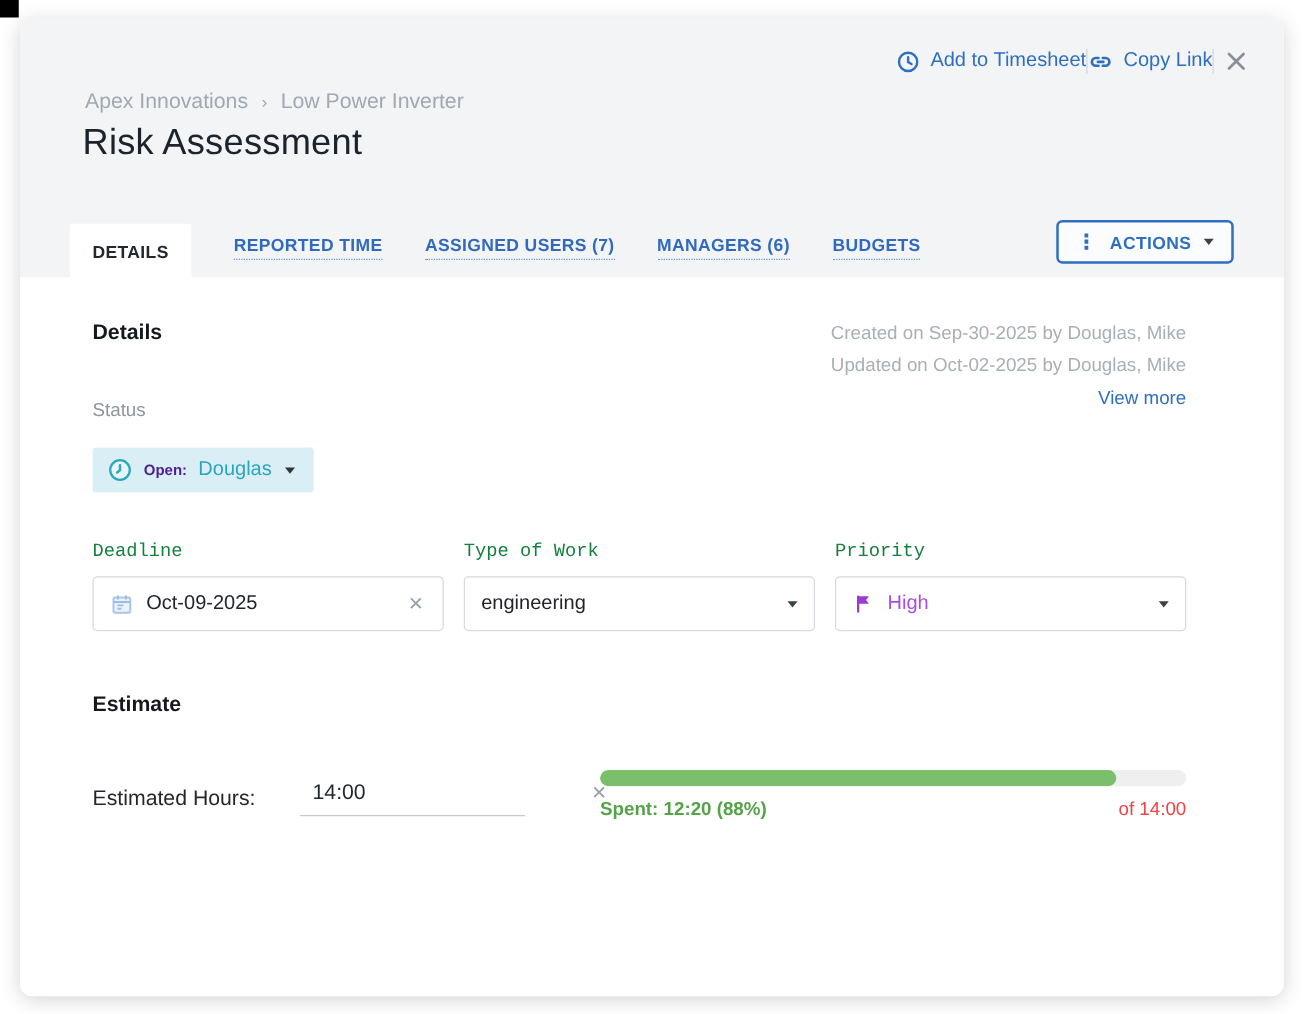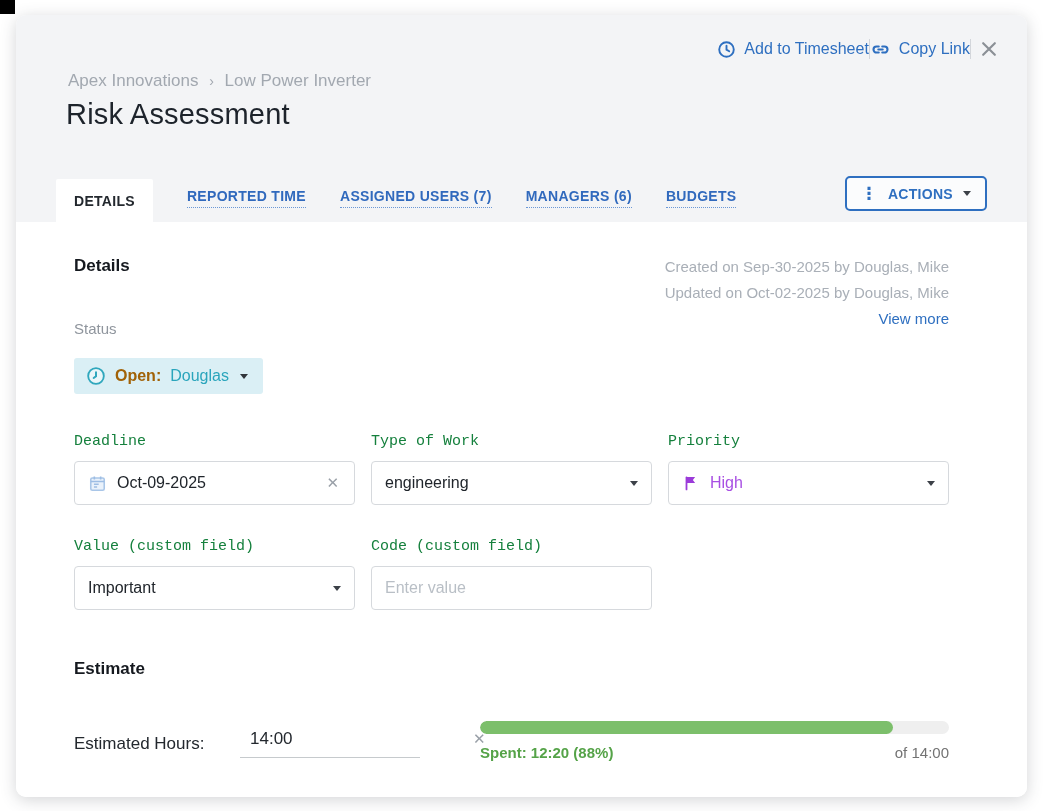--- a/index.html
+++ b/index.html
@@ -45,21 +45,21 @@
   .cw { width:875px; }
 
   .details-row { display:flex; justify-content:space-between; }
   .section-heading { font-size:17px; font-weight:700; color:#15191f; }
   .meta { text-align:right; color:#a9afb7; font-size:15px; line-height:26px; }
   .view-more { color:#2e6fc0; cursor:pointer; }
 
   .status-label { margin-top:44px; color:#8f959d; font-size:15px; }
   .status-pill { margin-top:21px; display:inline-flex; align-items:center; gap:9px;
     background:#daeff5; border-radius:3px; padding:8px 15px 8px 12px; cursor:pointer; }
-  .status-state { font-size:16px; font-weight:700; color:#a16207; }
+  .status-state { font-size:12px; font-weight:700; color:#4c1d95; }
   .status-value { font-size:16px; color:#2aa5bc; }
   .status-pill .caret { border-top-color:#30353b; margin-left:2px; }
 
   .field-row { display:flex; gap:16px; }
   .row1 { margin-top:39px; }
   .row2 { margin-top:33px; }
   .field { width:281px; }
   .field-label { color:#15803d; font-size:15px;font-family:Liberation Mono, monospace; }
   .field-box { margin-top:11px; height:44px; background:#fff; border:1px solid #d6d9dd; border-radius:4px;
     display:flex; align-items:center; padding:2px 13px; font-size:16px; color:#20252b; cursor:pointer; }
@@ -74,21 +74,21 @@
   .estimate-row { display:flex; align-items:center; margin-top:41px; }
   .est-label { width:166px; font-size:17px; color:#23282e; padding-top:7px; }
   .est-input-wrap { width:180px; display:flex; align-items:center; border-bottom:1px solid #c6cacd;
     padding:5px 2px 8px 10px; }
   .est-input-wrap input { border:none; outline:none; flex:1; font:inherit; font-size:17px; color:#23282e; background:transparent; }
   .progress-wrap { margin-left:60px; flex:1; padding-top:1px; }
   .progress-track { height:13px; background:#efefef; border-radius:7px; overflow:hidden; }
   .progress-fill { height:100%; background:#7cbf6b; border-radius:7px; }
   .progress-meta { display:flex; justify-content:space-between; margin-top:10px; font-size:15px; }
   .spent-text { color:#55a348; font-weight:600; }
-  .of-text { color:#737373; }
+  .of-text { color:#ef4444; }
 </style>
 </head>
 <body>
 
 <div class="black-chip"></div>
 
 <div class="modal">
 
   <div class="modal-header">
 
@@ -203,36 +203,20 @@
               <path d="M6 4h11.5l-3 4 3 4H6z" fill="#9b3bd9"></path>
             </svg>
           </span>
           <span class="purple-text">High</span>
           <span class="grow"></span>
           <span class="caret"></span>
         </div>
       </div>
     </div>
 
-    <div class="field-row row2 cw">
-      <div class="field">
-        <div class="field-label">Value (custom field)</div>
-        <div class="field-box">
-          <span>Important</span>
-          <span class="grow"></span>
-          <span class="caret"></span>
-        </div>
-      </div>
-      <div class="field">
-        <div class="field-label">Code (custom field)</div>
-        <div class="field-box">
-          <input type="text" placeholder="Enter value" style="">
-        </div>
-      </div>
-    </div>
 
     <div class="section-heading estimate-heading cw">Estimate</div>
 
     <div class="estimate-row cw">
       <div class="est-label">Estimated Hours:</div>
       <div class="est-input-wrap">
         <input type="text" value="14:00" style="">
         <span class="clear-x">✕</span>
       </div>
       <div class="progress-wrap">

